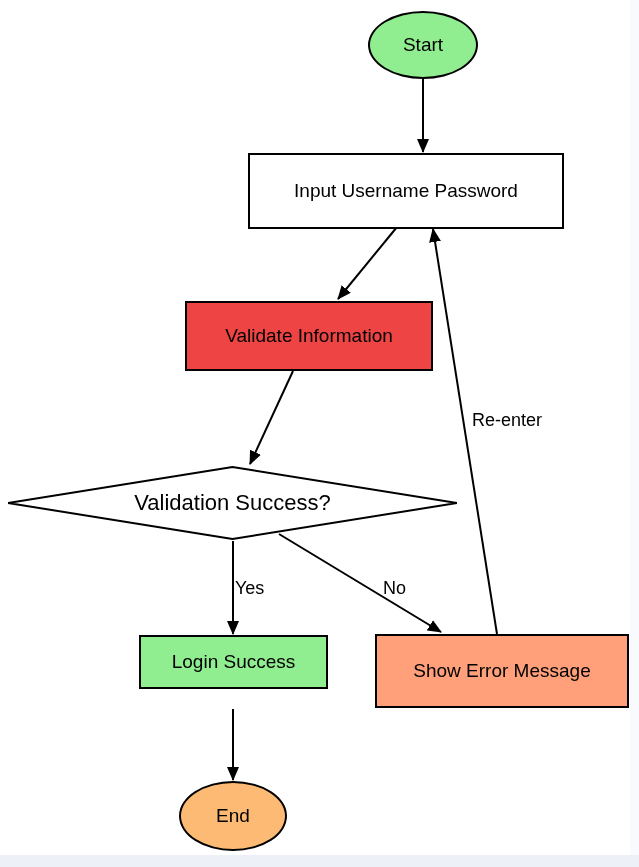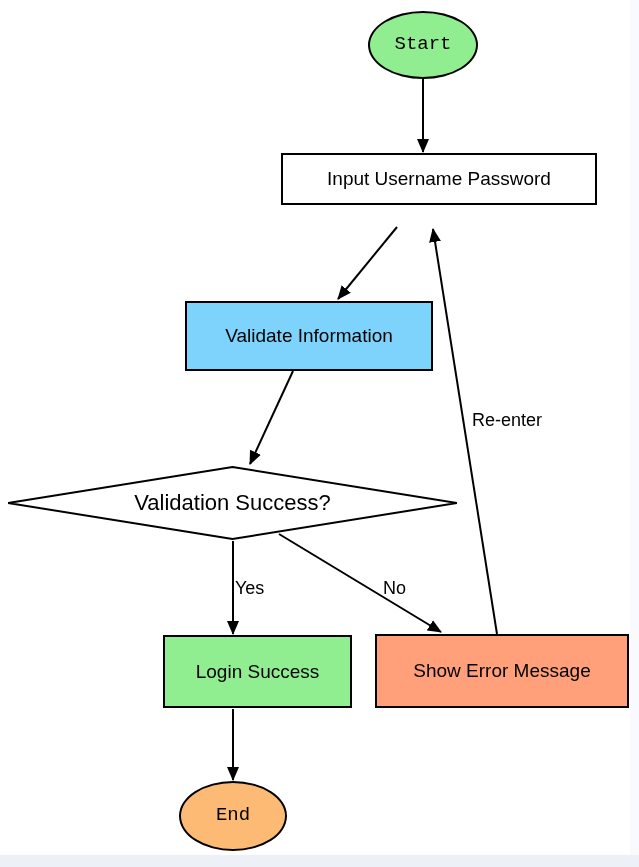--- a/index.html
+++ b/index.html
@@ -24,21 +24,21 @@
     display: flex;
     align-items: center;
     justify-content: center;
     text-align: center;
     font-size: 19px;
     color: #000000;
     border: 2px solid #000000;
     background: #ffffff;
     line-height: 1.15;
   }
-  .ellipse { border-radius: 50%; font-family: Liberation Mono, monospace; }
+  .ellipse { border-radius: 50%; }
   .diamond-wrap {
     position: absolute;
     border: none;
     background: transparent;
     padding: 0;
   }
   .diamond-wrap svg { position: absolute; left: 0; top: 0; }
   .diamond-label {
     position: relative;
     z-index: 1;
@@ -92,36 +92,36 @@
 
     <text class="edge-label" x="235" y="594">Yes</text>
     <text class="edge-label" x="383" y="594">No</text>
     <text class="edge-label" x="472" y="426">Re-enter</text>
   </svg>
 
   <div class="node ellipse" style="left: 368px; top: 11px; width: 110px; height: 68px; background: rgb(144, 238, 144);">
     <span>Start</span>
   </div>
 
-  <div class="node" style="left: 281px; top: 153px; width: 316px; height: 52px; background: rgb(255, 255, 255);">
+  <div class="node" style="left: 248px; top: 153px; width: 316px; height: 76px; background: rgb(255, 255, 255);">
     <span>Input Username Password</span>
   </div>
 
-  <div class="node" style="left: 185px; top: 301px; width: 248px; height: 70px; background: #7dd3fc;">
+  <div class="node" style="left: 185px; top: 301px; width: 248px; height: 70px; background: #ef4444;">
     <span>Validate Information</span>
   </div>
 
   <div class="node diamond-wrap" style="left:8px; top:466px; width:449px; height:74px;">
     <svg width="449" height="74" viewBox="0 0 449 74">
       <polygon points="0,37 224.5,1 449,37 224.5,73" stroke="#000000" stroke-width="2" fill="#ffffff"></polygon>
     </svg>
     <div class="diamond-label">Validation Success?</div>
   </div>
 
-  <div class="node" style="left: 139px; top: 635px; width: 189px; height: 73px; background: rgb(144, 238, 144); margin-left: 24px;">
+  <div class="node" style="left: 139px; top: 635px; width: 189px; height: 54px; background: rgb(144, 238, 144);">
     <span>Login Success</span>
   </div>
 
   <div class="node" style="left: 375px; top: 634px; width: 254px; height: 74px; background: rgb(255, 160, 122);">
     <span>Show Error Message</span>
   </div>
 
   <div class="node ellipse" style="left: 179px; top: 781px; width: 108px; height: 70px; background: #fdba74;">
     <span>End</span>
   </div>

